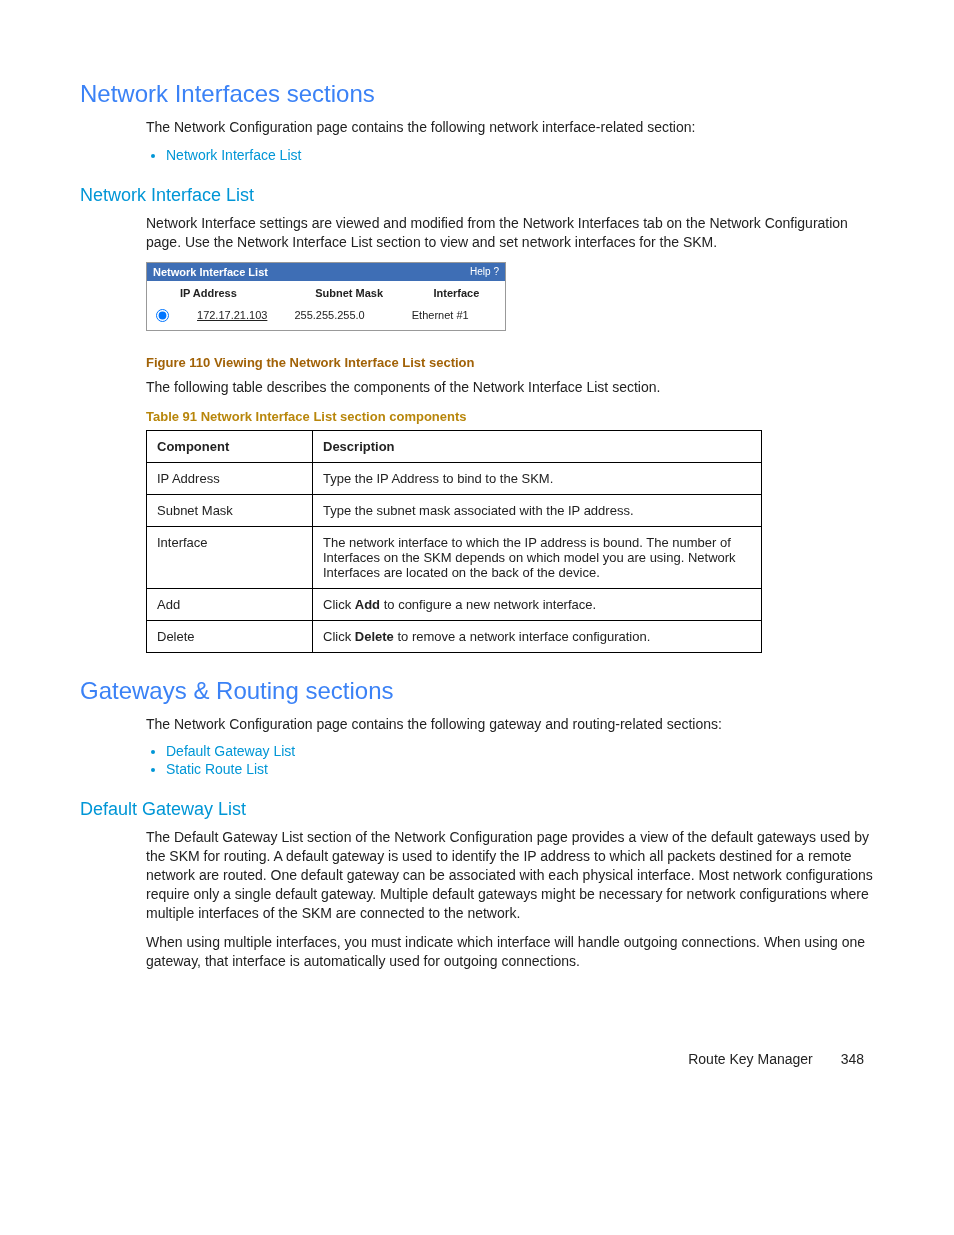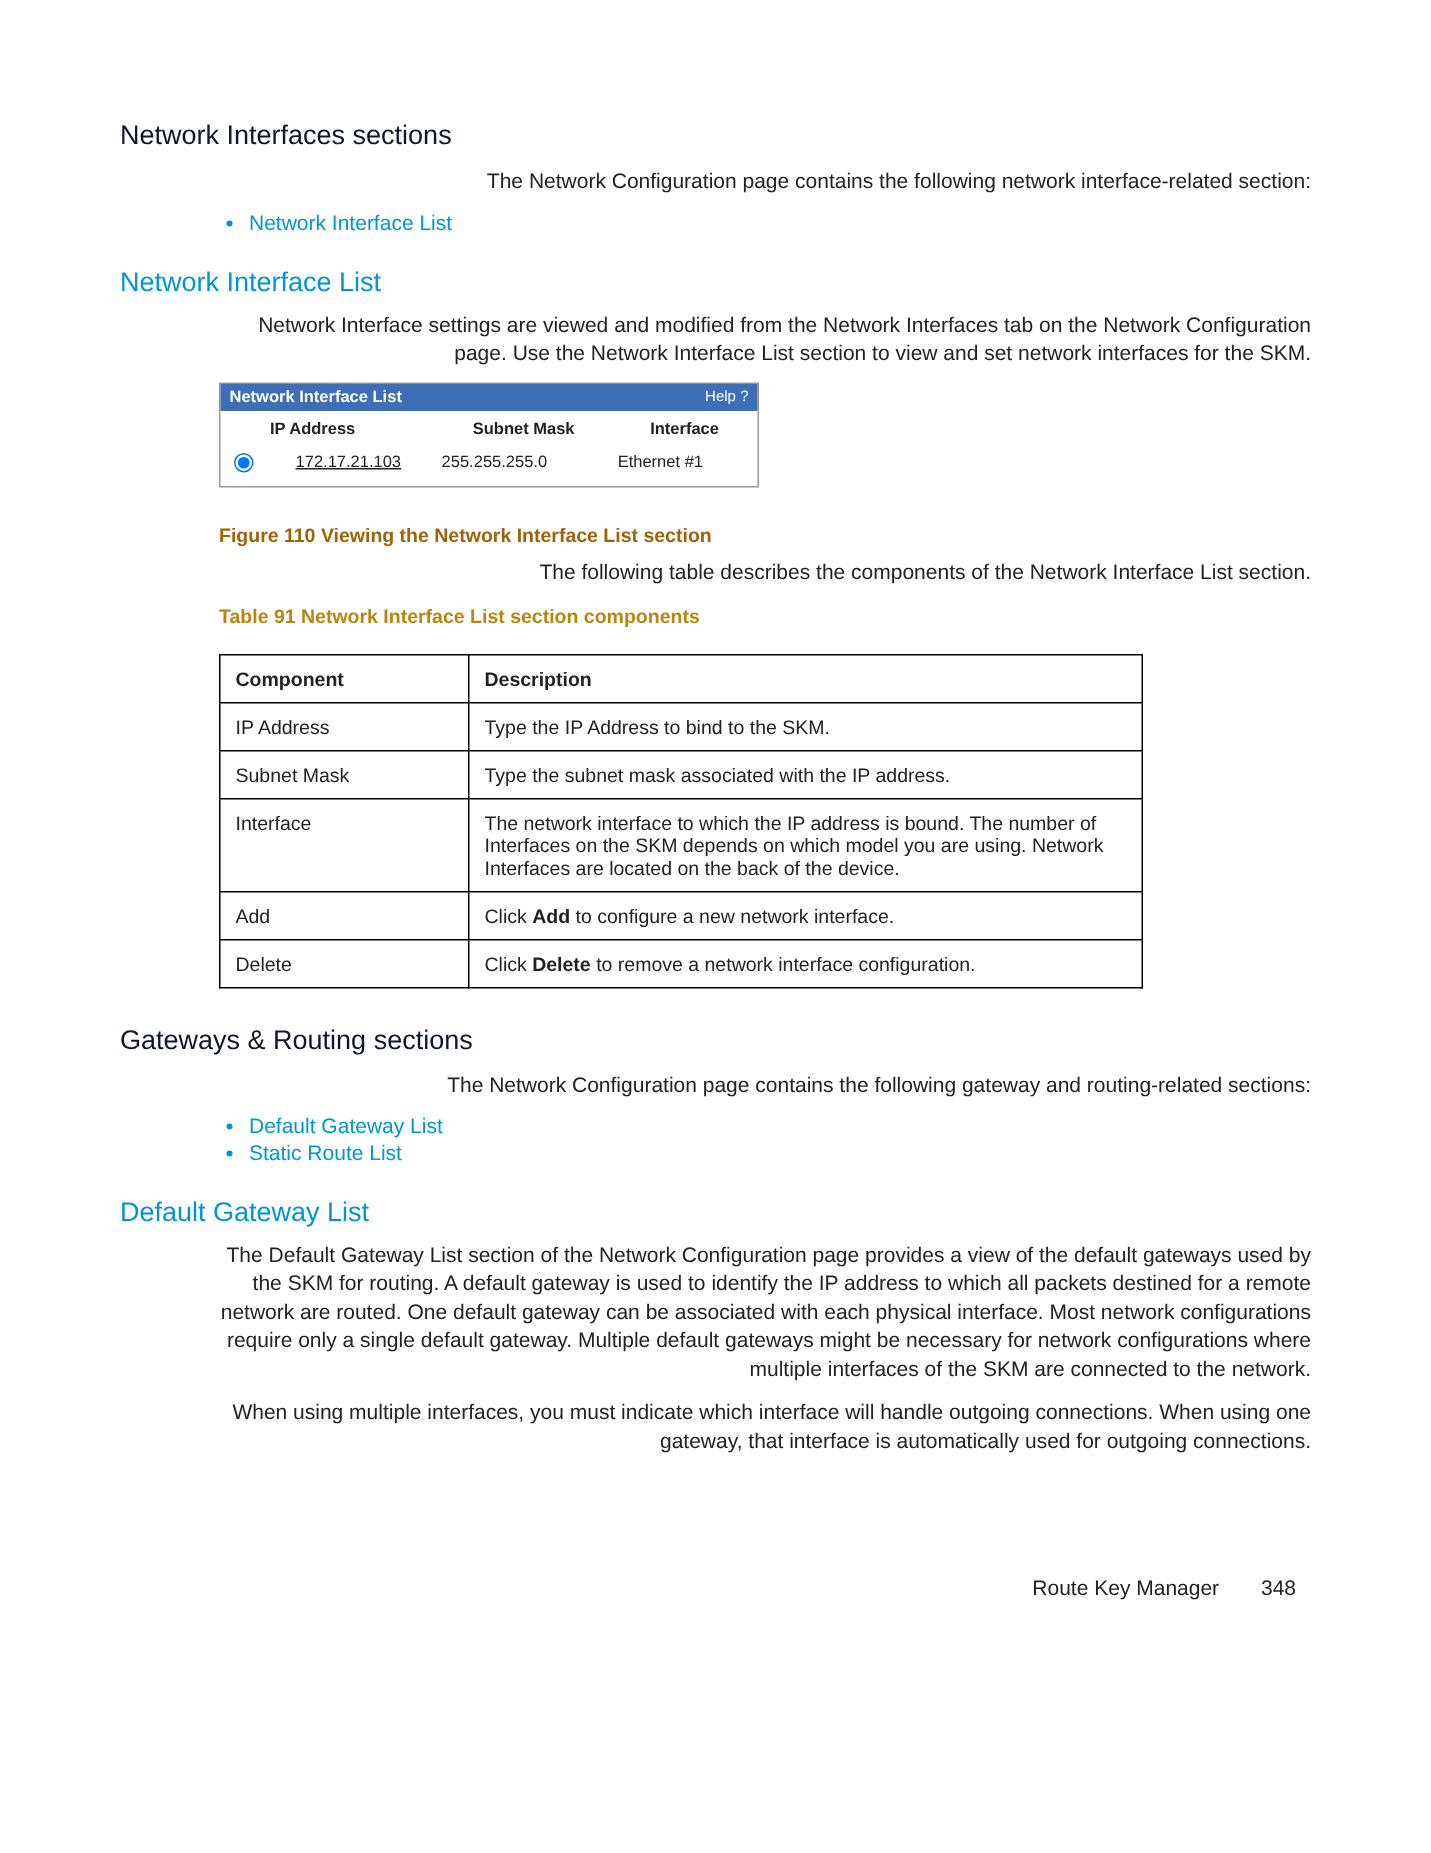--- a/index.html
+++ b/index.html
@@ -8,38 +8,37 @@
     color: #222;
     margin: 0;
     padding: 70px 80px 60px 80px;
     width: 954px;
     box-sizing: border-box;
     background: #fff;
   }
   h1.section {
     font-family: Arial, sans-serif;
     font-weight: 300;
-    font-size: 18px;
-    color: #0f172a;
+    font-size: 24px;
+    color: #3b82f6;
     margin: 10px 0 10px 0;
   }
   h2.subsection {
     font-family: Arial, sans-serif;
     font-weight: 300;
     font-size: 18px;
     color: #0096d6;
     margin: 22px 0 8px 0;
   }
   .indent {
     margin-left: 66px;
   }
   p {
     margin: 6px 0 10px 0;
     line-height: 1.35;
-    text-align: right;
   }
   ul {
     margin: 4px 0 12px 0;
     padding-left: 20px;
   }
   ul li {
     color: #0096d6;
     margin: 2px 0;
   }
   ul li span.link {
@@ -48,21 +47,21 @@
   .figcap {
     font-weight: bold;
     color: #a16207;
     font-size: 13px;
     margin: 24px 0 8px 0;
   }
   .tabcap {
     font-weight: bold;
     color: #b8860b;
     font-size: 13px;
-    margin: 12px 0 18px 0;
+    margin: 12px 0 6px 0;
   }
 
   
   .panel {
     width: 358px;
     border: 1px solid #999;
     background: #fff;
     margin: 6px 0 10px 0;
     font-size: 11px;
   }

